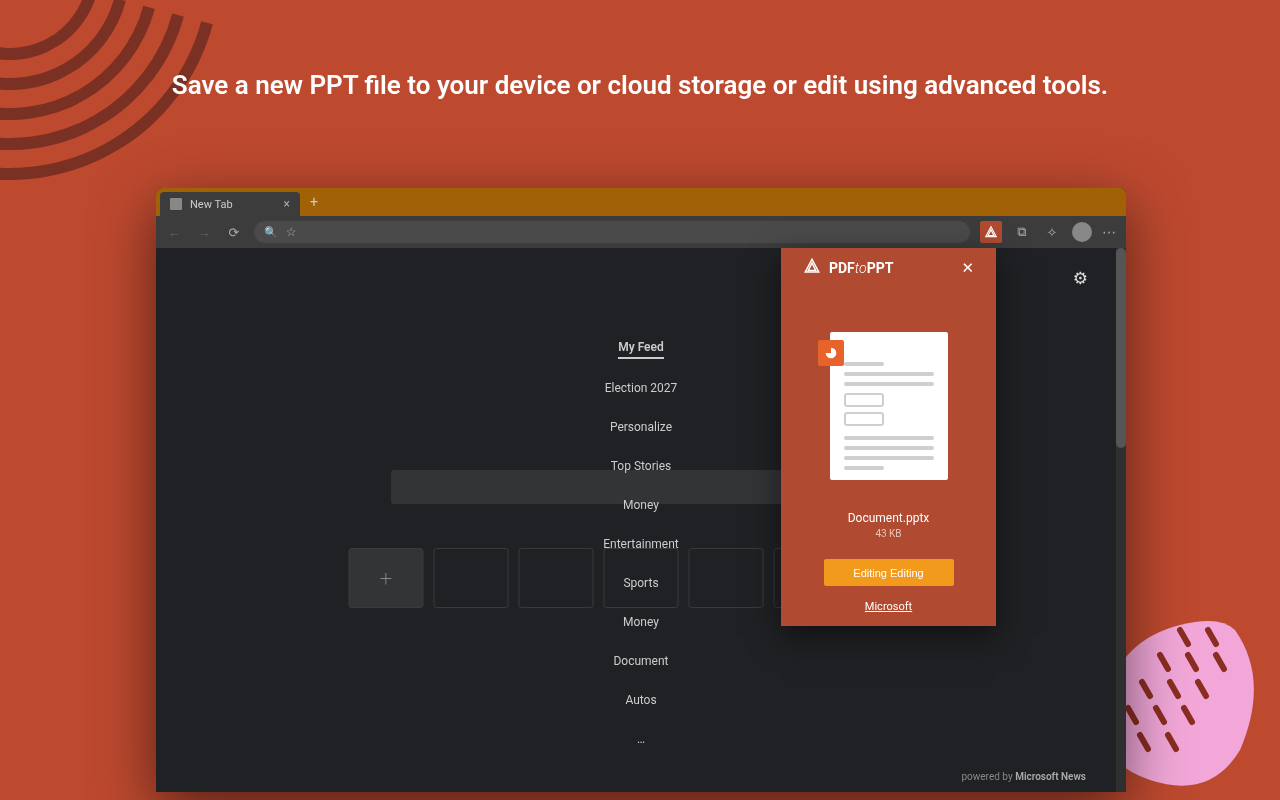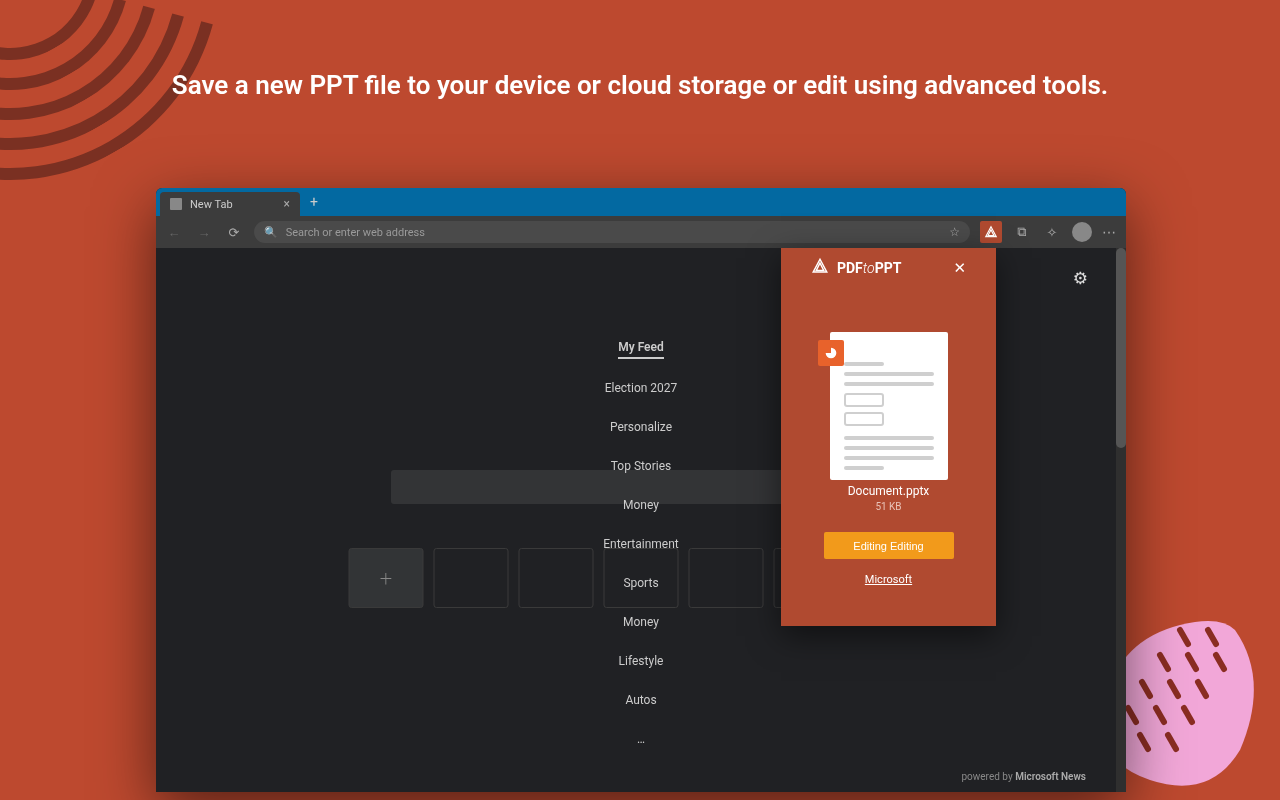--- a/index.html
+++ b/index.html
@@ -65,21 +65,21 @@
   height: 604px;
   background: #202124;
   border-radius: 6px 6px 0 0;
   box-shadow: 0 18px 60px rgba(0,0,0,0.55);
   overflow: hidden;
 }
 
 
 .tabstrip {
   height: 28px;
-  background: #0369a1;
+  background: #a16207;
   display: flex;
   align-items: center;
   padding-left: 4px;
 }
 .tab {
   height: 24px;
   background: #3c3c3c;
   color: #ccc;
   font-size: 11px;
   display: flex;
@@ -281,21 +281,21 @@
   background: #b04a30;
   color: #fff;
   box-shadow: 0 10px 30px rgba(0,0,0,0.5);
   display: flex;
   flex-direction: column;
 }
 .popup-header {
   height: 40px;
   display: flex;
   align-items: center;
-  padding: 0 30px;
+  padding: 0 22px;
   gap: 8px;
 }
 .popup-header .logo-tri svg { width: 18px; height: 18px; }
 .popup-header .title { font-size: 14px; font-weight: 400; }
 .popup-header .title b { font-weight: 700; }
 .popup-header .close {
   margin-left: auto;
   font-size: 15px;
   cursor: pointer;
   color: #fff;
@@ -336,21 +336,21 @@
 .doc-preview .line.short { width: 45%; }
 .doc-preview .box {
   height: 14px;
   background: #fff;
   border: 2px solid #cfcfcf;
   border-radius: 3px;
   display: inline-block;
   width: 40px;
   margin-right: 6px;
 }
-.popup-filename { margin-top: 4px; font-size: 12px; }
+.popup-filename { margin-top: 31px; font-size: 12px; }
 .popup-filesize { margin-top: 3px; font-size: 10px; color: #e9c3b8; }
 .popup-btn {
   margin-top: 20px;
   width: 130px;
   height: 27px;
   background: #f29a1b;
   color: #fff;
   font-size: 11px;
   border: none;
   border-radius: 2px;
@@ -408,21 +408,20 @@
     </div>
     <div class="newtab-plus">+</div>
   </div>
 
   <div class="toolbar">
     <span class="tool-icon disabled">←</span>
     <span class="tool-icon disabled">→</span>
     <span class="tool-icon">⟳</span>
     <div class="omnibox">
       <span class="search-icon">🔍</span>
-      <span class="placeholder">Search or enter web address</span>
       <span class="star">☆</span>
     </div>
     <div class="ext-badge">
       <svg viewBox="0 0 24 24">
           <path d="M12 3 L21 20 L3 20 Z" fill="none" stroke="#fff" stroke-width="2"></path>
           <path d="M12 8 L17 18 L7 18 Z" fill="none" stroke="#fff" stroke-width="2"></path>
         </svg>
     </div>
     <span class="tool-icon">⧉</span>
     <span class="tool-icon">✧</span>
@@ -452,21 +451,21 @@
 
     <div class="feedbar">
       <span class="item active">My Feed</span>
       <span class="item">Election 2027</span>
       <span class="item">Personalize</span>
       <span class="item">Top Stories</span>
       <span class="item">Money</span>
       <span class="item">Entertainment</span>
       <span class="item">Sports</span>
       <span class="item">Money</span>
-      <span class="item">Lifestyle</span>
+      <span class="item">Document</span>
       <span class="item">Autos</span>
       <span class="item">…</span>
       <span class="powered">
         <span>powered by</span> <b>Microsoft News</b>
       </span>
     </div>
 
     <div class="popup">
       <div class="popup-header">
         <span class="logo-tri">
@@ -490,20 +489,20 @@
           <div class="line short"></div>
           <div class="line"></div>
           <div class="line"></div>
           <div style="margin:6px 0;"><span class="box"></span><span class="box"></span></div>
           <div class="line"></div>
           <div class="line"></div>
           <div class="line"></div>
           <div class="line short"></div>
         </div>
         <div class="popup-filename">Document.pptx</div>
-        <div class="popup-filesize">51 KB</div>
+        <div class="popup-filesize">43 KB</div>
         <button class="popup-btn">Editing Editing</button>
         <a class="popup-download">Microsoft</a>
       </div>
     </div>
 
   </div>
 </div>
 
 </body></html>

